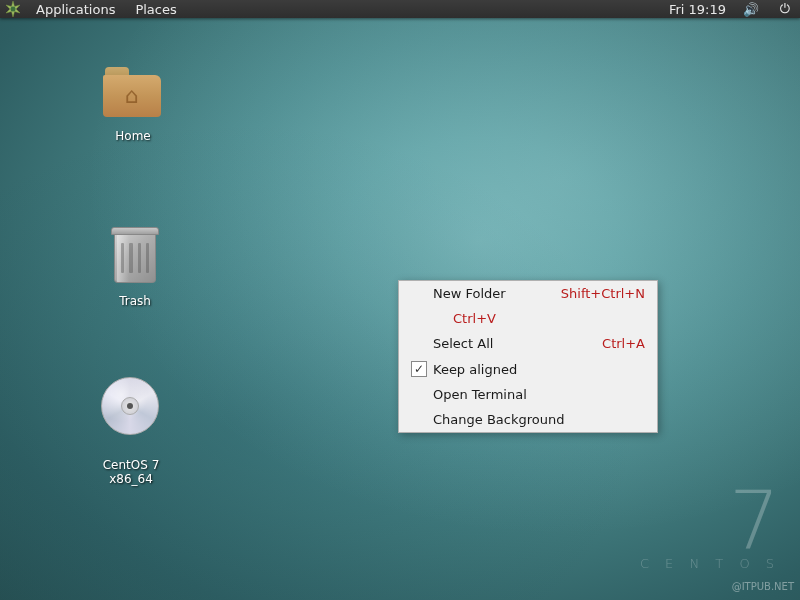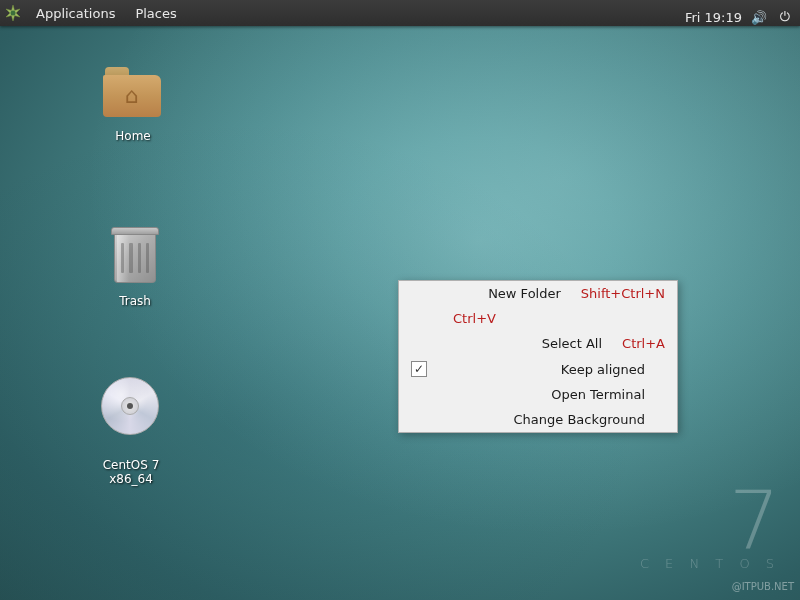--- a/index.html
+++ b/index.html
@@ -27,21 +27,21 @@
       position: absolute;
       inset: 0;
       background: radial-gradient(ellipse at 70% 30%, rgba(180,220,220,0.25) 0%, transparent 60%),
                   radial-gradient(ellipse at 30% 70%, rgba(30,80,90,0.3) 0%, transparent 50%);
     }
 
     
     #top-panel {
       position: absolute;
       top: 0; left: 0; right: 0;
-      height: 26px;
+      height: 18px;
       background: linear-gradient(to bottom, #3c3c3c 0%, #2e2e2e 100%);
       display: flex;
       align-items: flex-end;
       z-index: 100;
       box-shadow: 0 1px 3px rgba(0,0,0,0.5);
     }
 
     #panel-left {
       display: flex;
       align-items: center;
@@ -70,21 +70,21 @@
       display: flex;
       align-items: center;
       cursor: pointer;
     }
 
     #panel-right {
       margin-left: auto;
       display: flex;
       align-items: center;
       padding-right: 6px;
-      gap: 8px;
+      gap: 16px;
       color: #e8e8e8;
       font-size: 13px;
     }
 
     #panel-clock {
       font-size: 13px;
       color: #e8e8e8;
     }
 
     .panel-icon {
@@ -250,27 +250,26 @@
       top: 50%;
       left: 50%;
       transform: translate(-50%, -50%);
     }
 
     
     #context-menu {
       position: absolute;
       top: 280px;
       left: 398px;
-      width: 280px;
+      width: 260px;
       background: #f0f0f0;
       border: 1px solid #b0b0b0;
       box-shadow: 2px 2px 8px rgba(0,0,0,0.3);
       z-index: 200;
       font-size: 13px;
-      text-align: right;
     }
 
     .menu-item {
       display: flex;
       align-items: center;
       padding: 5px 12px;
       cursor: pointer;
       color: #1a1a1a;
       position: relative;
     }

